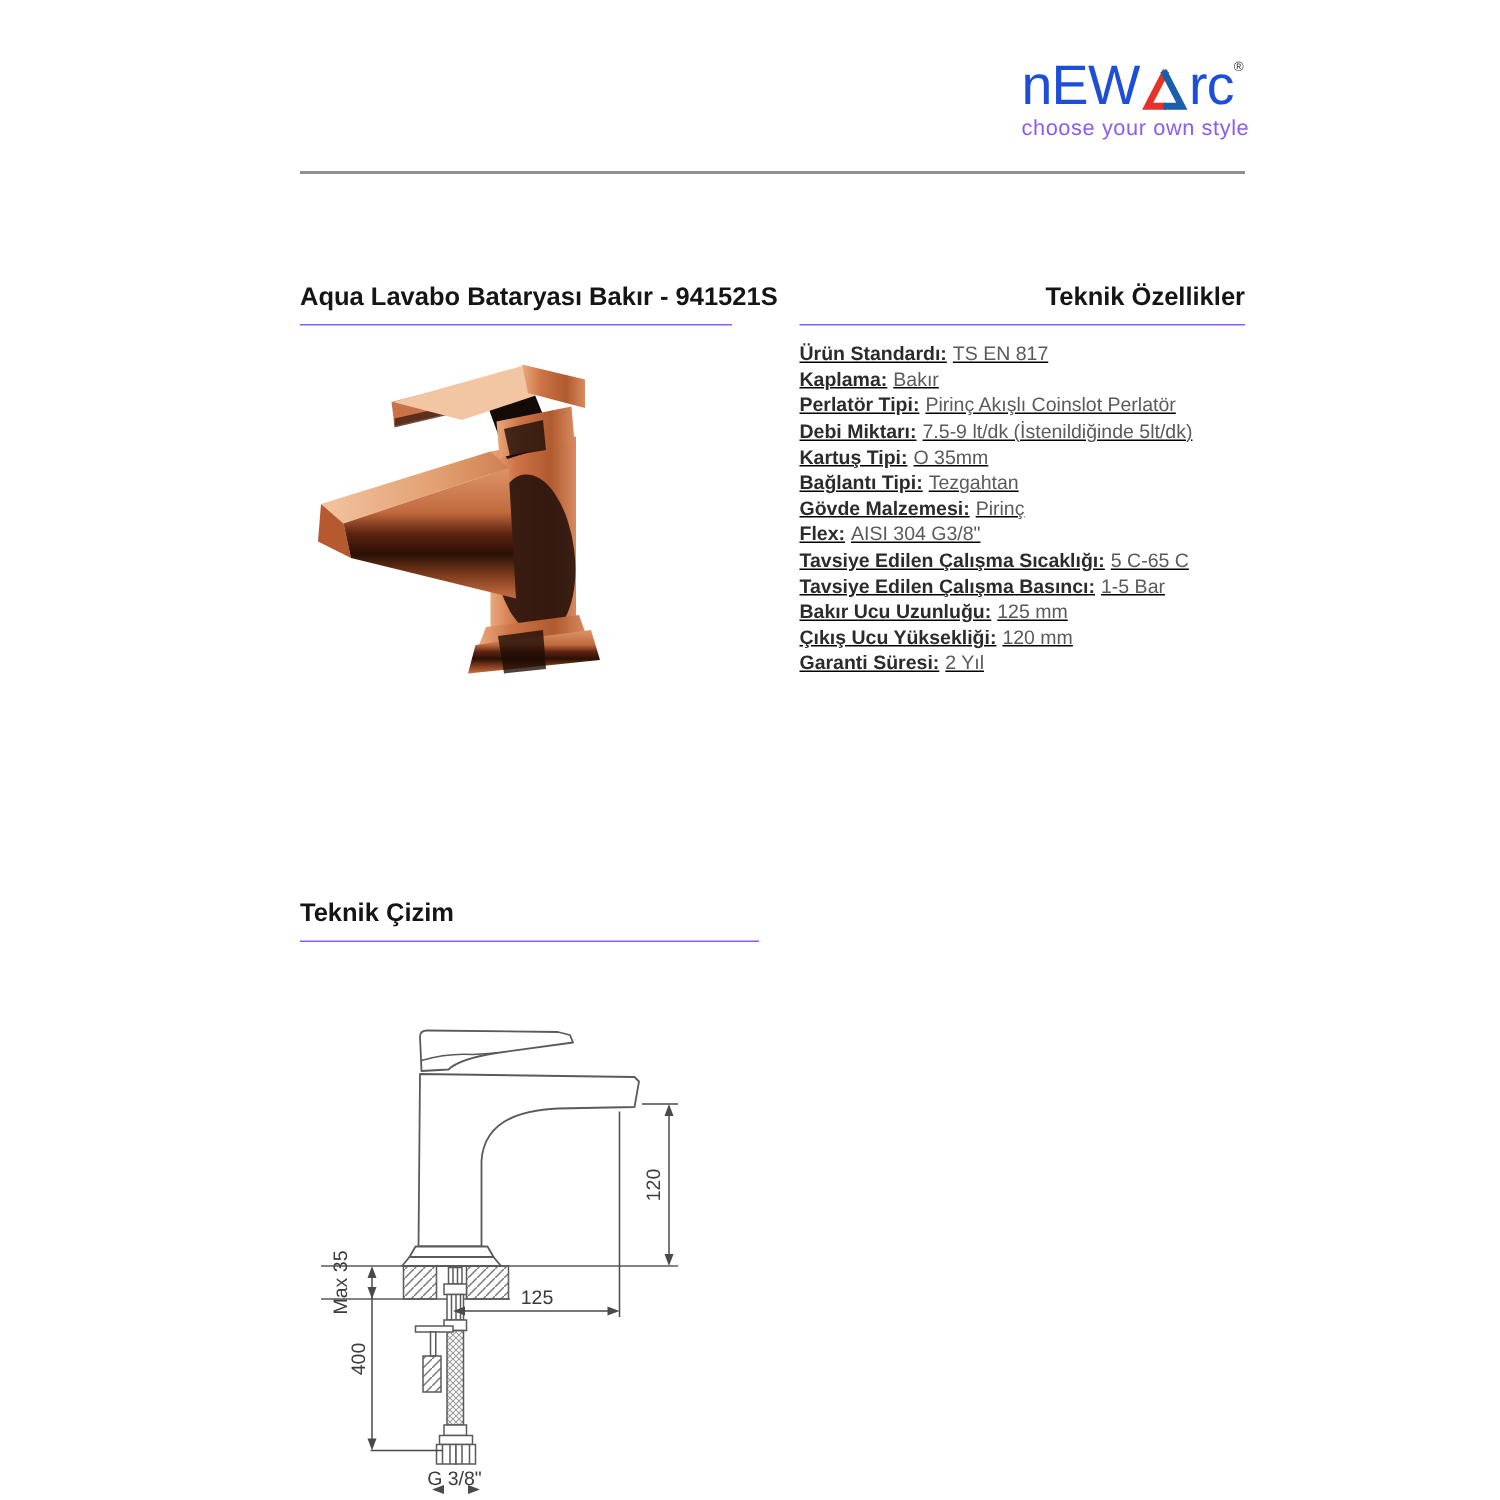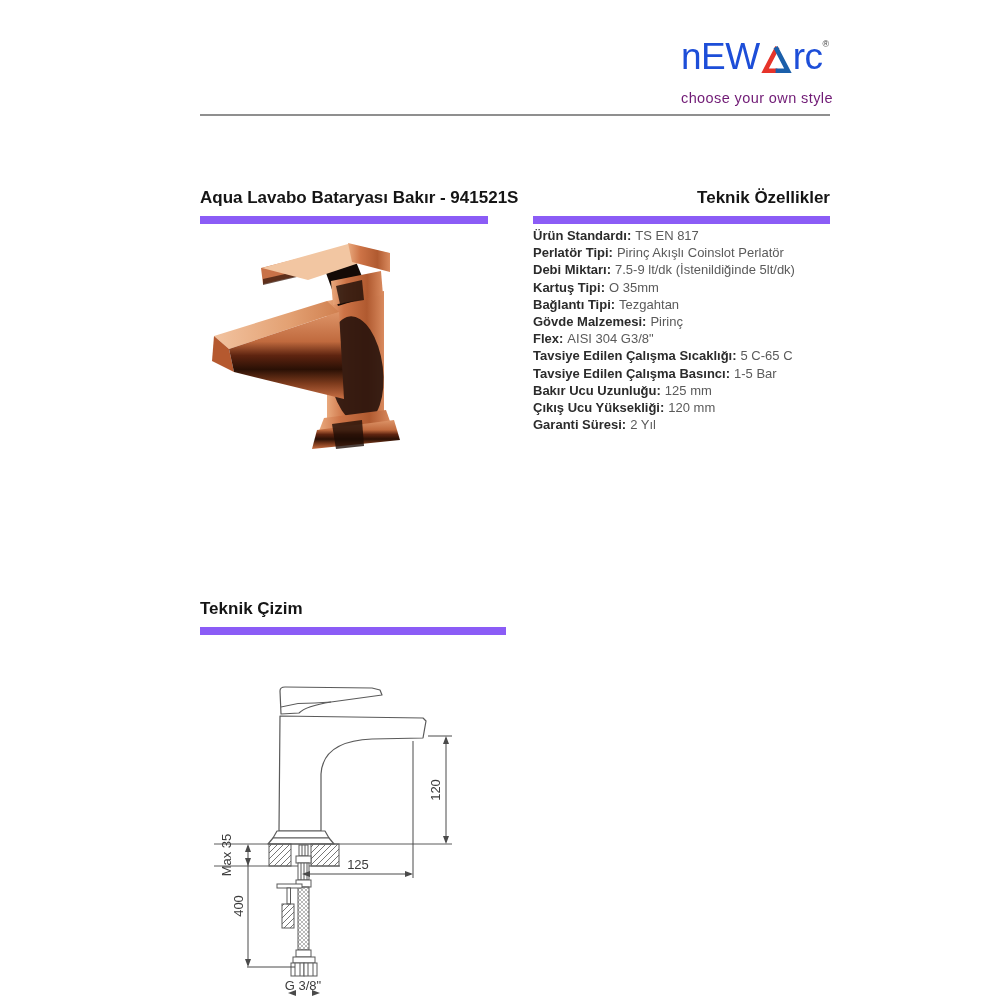--- a/index.html
+++ b/index.html
@@ -9,32 +9,32 @@
     -webkit-font-smoothing:antialiased;
   }
   .abs{position:absolute;}
 
   
   .logo{left:681px;top:38px;width:160px;}
   .logo-row{display:flex;align-items:flex-end;line-height:1;}
   .logo-word{font-size:37px;color:#1d4ed8;letter-spacing:-0.5px;font-weight:normal;}
   .logo-tri{margin:0 1px 1px 1px;}
   .logo-reg{font-size:9px;color:#3a3a3a;align-self:flex-start;margin-top:2px;}
-  .logo-tagline{font-size:14.5px;color:#701a75;letter-spacing:0.4px;margin-top:15px;white-space:nowrap;}
+  .logo-tagline{font-size:14.5px;color:#8b5cf6;letter-spacing:0.4px;margin-top:3px;white-space:nowrap;}
 
   
   .top-rule{left:200px;top:114px;width:630px;height:2px;background:#8f8f8f;}
-  .sec-head{font-size:17px;font-weight:bold;color:#151515;border-bottom:8px solid #8b5cf6;padding-bottom:8px;white-space:nowrap;}
+  .sec-head{font-size:17px;font-weight:bold;color:#151515;border-bottom:1px solid #8b5cf6;padding-bottom:8px;white-space:nowrap;}
   .head-title{left:200px;top:188px;width:288px;}
   .head-specs{left:533px;top:188px;width:297px;text-align:right;}
   .head-draw{left:200px;top:599px;width:306px;}
 
   
   .spec-list{left:533px;top:227px;width:310px;}
-  .spec-row{font-size:13px;line-height:17.2px;white-space:nowrap;}
+  .spec-row{font-size:13px;line-height:17.2px;white-space:nowrap;text-decoration:underline;}
   .spec-lbl{font-weight:bold;color:#2b2b2b;margin-right:4px;}
   .spec-val{color:#5a5a5a;}
 
   
   .photo-wrap{left:195px;top:230px;width:230px;height:230px;}
   .draw-wrap{left:190px;top:648px;width:290px;height:352px;}
   svg{display:block;}
   .dim-text{font-size:13px;fill:#3c3c3c;font-family:"Liberation Sans",sans-serif;}
   .outline{fill:#ffffff;stroke:#5a5a5a;stroke-width:1.2;stroke-linejoin:round;}
   .thin{fill:none;stroke:#5a5a5a;stroke-width:1;}
@@ -59,20 +59,21 @@
   <div class="logo-tagline">choose your own style</div>
 </div>
 
 <div class="abs top-rule"></div>
 
 <div class="abs sec-head head-title">Aqua Lavabo Bataryası Bakır - 941521S</div>
 <div class="abs sec-head head-specs">Teknik Özellikler</div>
 
 <div class="abs spec-list">
   <div class="spec-row"><span class="spec-lbl">Ürün Standardı:</span><span class="spec-val">TS EN 817</span></div>
+  <div class="spec-row"><span class="spec-lbl">Kaplama:</span><span class="spec-val">Bakır</span></div>
   <div class="spec-row"><span class="spec-lbl">Perlatör Tipi:</span><span class="spec-val">Pirinç Akışlı Coinslot Perlatör</span></div>
   <div class="spec-row"><span class="spec-lbl">Debi Miktarı:</span><span class="spec-val">7.5-9 lt/dk (İstenildiğinde 5lt/dk)</span></div>
   <div class="spec-row"><span class="spec-lbl">Kartuş Tipi:</span><span class="spec-val">O 35mm</span></div>
   <div class="spec-row"><span class="spec-lbl">Bağlantı Tipi:</span><span class="spec-val">Tezgahtan</span></div>
   <div class="spec-row"><span class="spec-lbl">Gövde Malzemesi:</span><span class="spec-val">Pirinç</span></div>
   <div class="spec-row"><span class="spec-lbl">Flex:</span><span class="spec-val">AISI 304 G3/8"</span></div>
   <div class="spec-row"><span class="spec-lbl">Tavsiye Edilen Çalışma Sıcaklığı:</span><span class="spec-val">5 C-65 C</span></div>
   <div class="spec-row"><span class="spec-lbl">Tavsiye Edilen Çalışma Basıncı:</span><span class="spec-val">1-5 Bar</span></div>
   <div class="spec-row"><span class="spec-lbl">Bakır Ucu Uzunluğu:</span><span class="spec-val">125 mm</span></div>
   <div class="spec-row"><span class="spec-lbl">Çıkış Ucu Yüksekliği:</span><span class="spec-val">120 mm</span></div>

